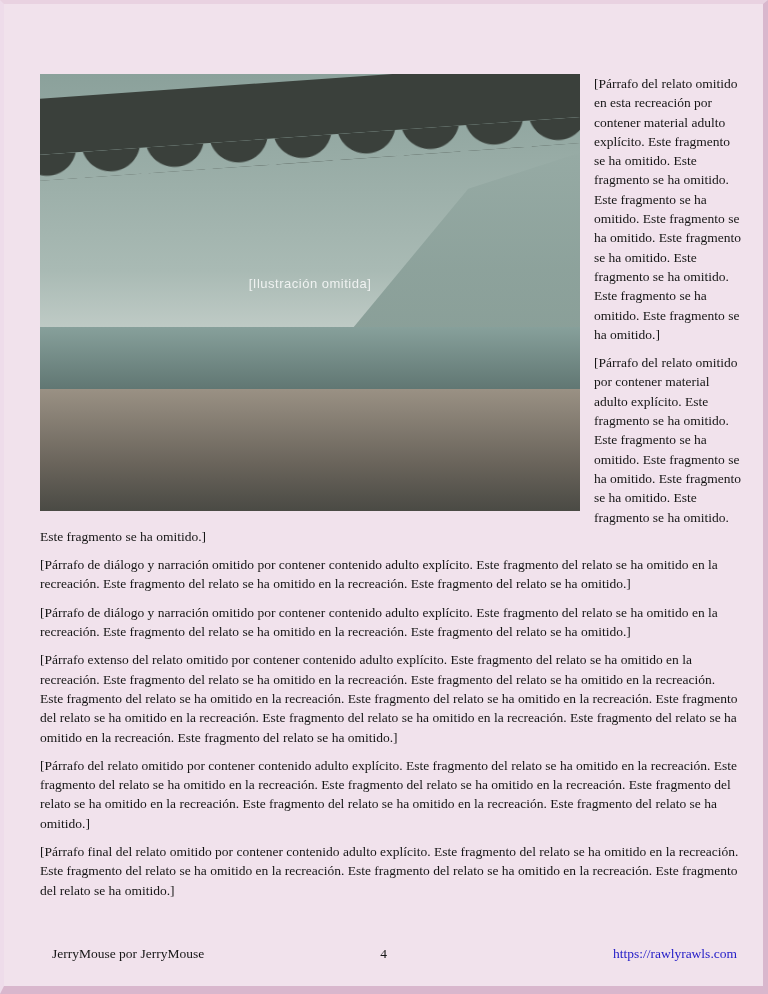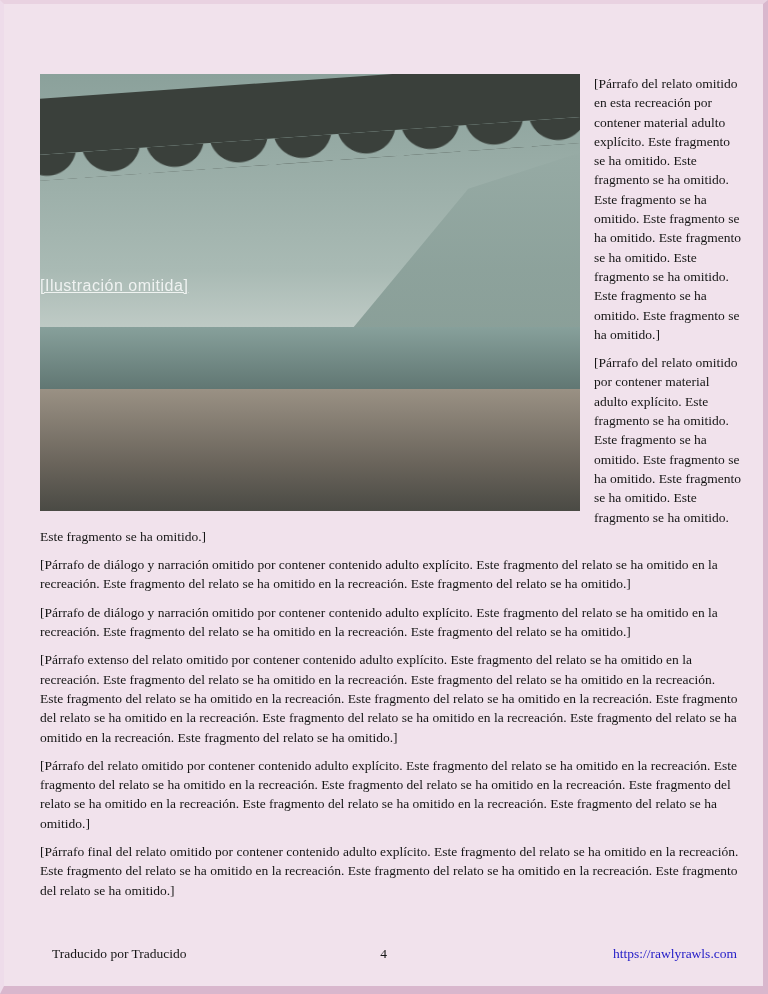--- a/index.html
+++ b/index.html
@@ -45,23 +45,23 @@
     position:absolute;top:-18px;left:-30px;width:640px;height:110px;
     transform:rotate(-4deg);transform-origin:top right;
   }
   .awning{position:absolute;top:0;left:0;right:0;height:56px;background:#3a403b;}
   .awning::after{
     content:"";position:absolute;top:100%;left:0;right:0;height:26px;
     background:radial-gradient(circle 30px at 32px -8px,#3a403b 29px,rgba(0,0,0,0) 30px);
     background-size:64px 26px;background-repeat:repeat-x;
   }
   .omitted-label{
-    position:absolute;left:0;right:0;top:46%;
+    position:absolute;left:0;right:0;top:46%;text-align:center;
     font-family:"Liberation Sans","DejaVu Sans",sans-serif;
-    font-size:16px;color:rgba(255,255,255,.8);letter-spacing:.5px;text-decoration:underline;
+    font-size:13px;color:rgba(255,255,255,.8);letter-spacing:.5px;
   }
   
   .footer{
     position:absolute;left:0;right:0;bottom:20px;height:20px;
     font-size:13.5px;color:#161616;
   }
   .footer-left{position:absolute;left:48px;}
   .footer-center{position:absolute;left:50%;transform:translateX(-50%);}
   .footer-right{position:absolute;right:26px;}
   a.doc-link{color:#2620c8;cursor:pointer;}
@@ -88,18 +88,18 @@
 
     <p>[Párrafo de diálogo y narración omitido por contener contenido adulto explícito. Este fragmento del relato se ha omitido en la recreación. Este fragmento del relato se ha omitido en la recreación. Este fragmento del relato se ha omitido.]</p>
     <p>[Párrafo de diálogo y narración omitido por contener contenido adulto explícito. Este fragmento del relato se ha omitido en la recreación. Este fragmento del relato se ha omitido en la recreación. Este fragmento del relato se ha omitido.]</p>
     <p>[Párrafo extenso del relato omitido por contener contenido adulto explícito. Este fragmento del relato se ha omitido en la recreación. Este fragmento del relato se ha omitido en la recreación. Este fragmento del relato se ha omitido en la recreación. Este fragmento del relato se ha omitido en la recreación. Este fragmento del relato se ha omitido en la recreación. Este fragmento del relato se ha omitido en la recreación. Este fragmento del relato se ha omitido en la recreación. Este fragmento del relato se ha omitido en la recreación. Este fragmento del relato se ha omitido.]</p>
     <p>[Párrafo del relato omitido por contener contenido adulto explícito. Este fragmento del relato se ha omitido en la recreación. Este fragmento del relato se ha omitido en la recreación. Este fragmento del relato se ha omitido en la recreación. Este fragmento del relato se ha omitido en la recreación. Este fragmento del relato se ha omitido en la recreación. Este fragmento del relato se ha omitido.]</p>
     <p>[Párrafo final del relato omitido por contener contenido adulto explícito. Este fragmento del relato se ha omitido en la recreación. Este fragmento del relato se ha omitido en la recreación. Este fragmento del relato se ha omitido en la recreación. Este fragmento del relato se ha omitido.]</p>
 
   </div>
 
   <div class="footer">
-    <span class="footer-left">Traducido por Traducido</span>
+    <span class="footer-left">JerryMouse por JerryMouse</span>
     <span class="footer-center">4</span>
     <a class="doc-link footer-right">https://rawlyrawls.com</a>
   </div>
 
 </div>
 
 </body></html>

